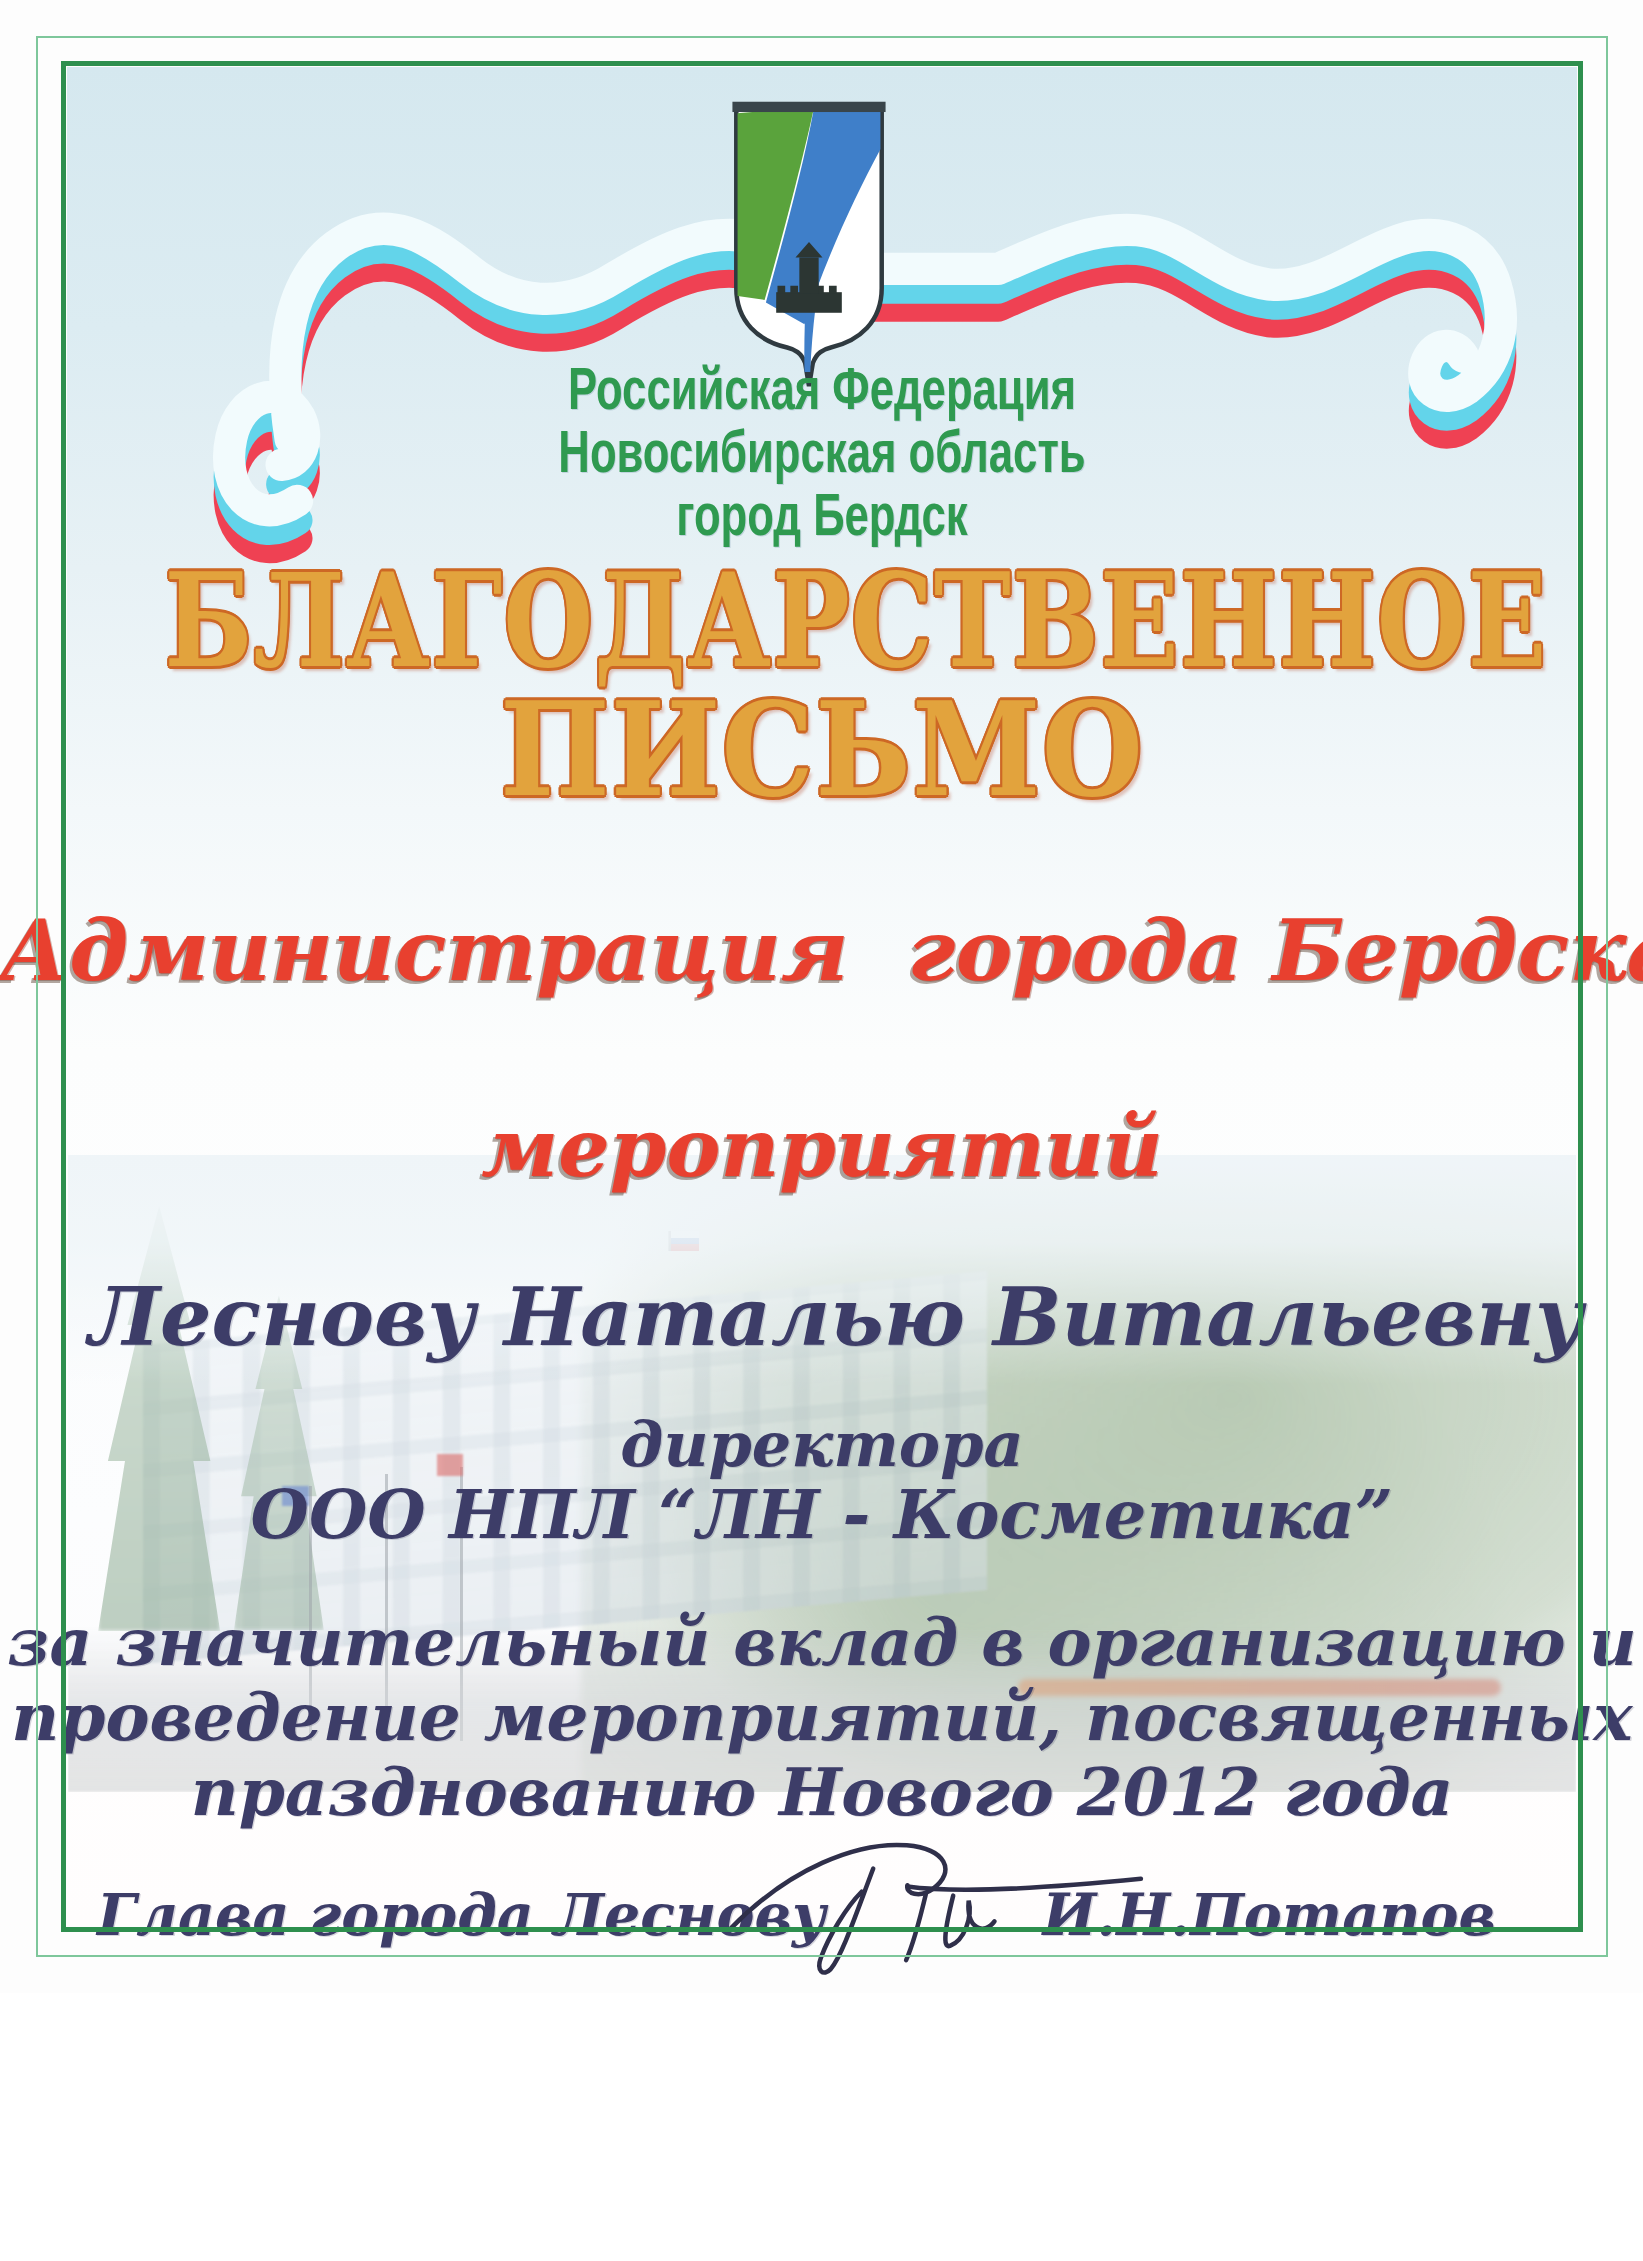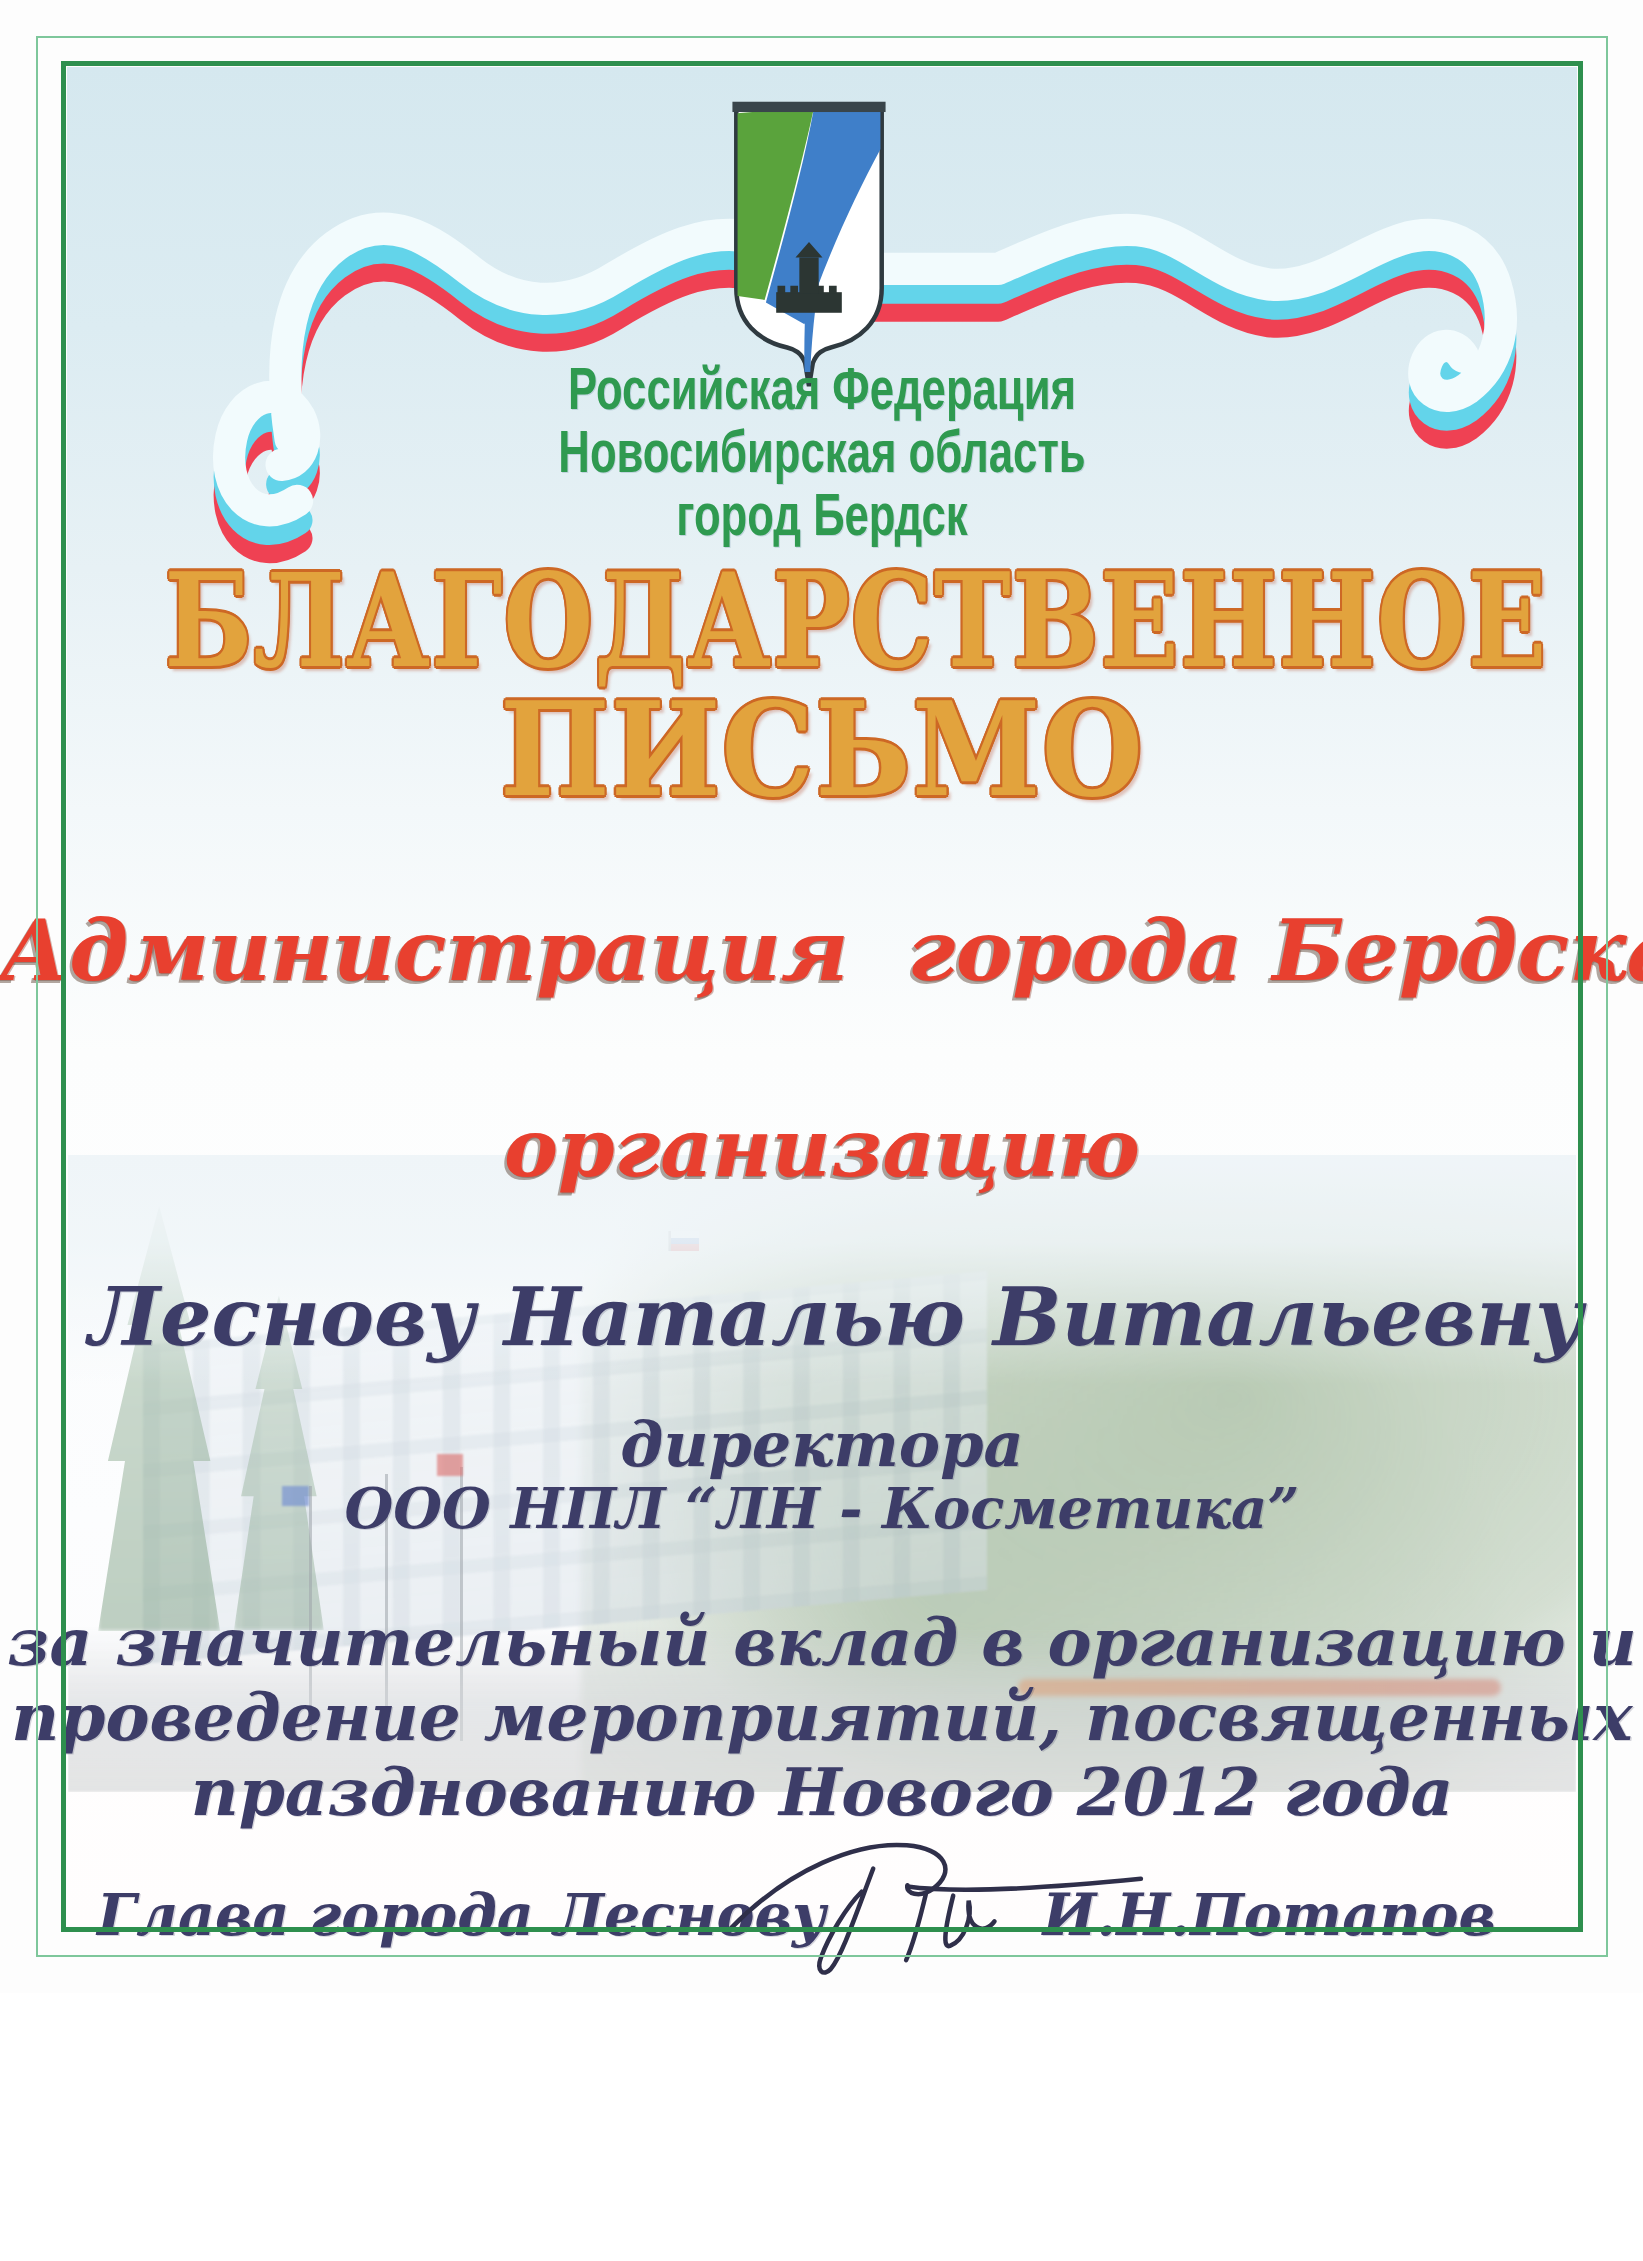--- a/index.html
+++ b/index.html
@@ -42,21 +42,21 @@
     color:#e8402f; font-style:italic; font-weight:bold;
     text-shadow:-2.6px 2.6px 0 rgba(85,60,45,.45), 1.3px 1.3px 0 rgba(130,45,30,.35);
   }
   .issuer-line { top:900px; font-size:85px; white-space:pre; }
   .thanks-line { top:1100px; font-size:81px; }
 
   .navy { color:#3d3d68; font-style:italic; font-weight:bold;
           text-shadow:1.3px 1.3px 0 rgba(40,40,80,.18); }
   .recipient-name { top:1269px; font-size:81px;margin-left:28px; }
   .recipient-position { top:1408px; font-size:62px; }
-  .recipient-company { top:1475px; font-size:56px; }
+  .recipient-company { top:1475px; font-size:67px; }
   .reason-block { top:1560px; font-size:66px; line-height:75px;margin-top:45px; }
   .sig-title { top:1881px; left:97px; font-size:57px; }
   .sig-name  { top:1881px; right:148px; font-size:57px; }
   .year-line { top:2087px; font-size:49px;text-decoration:underline; }
 
   
   .photo { left:68px; right:68px; top:1155px; height:637px; overflow:hidden; }
   .photo > div { position:absolute; }
   .ph-trees-right {
     right:-4%; top:-6%; width:70%; height:115%;
@@ -167,21 +167,21 @@
     <div class="nowrap">город Бердск</div>
   </div>
 
   <div class="abs center title-block">
     <div class="title-line l1 nowrap">БЛАГОДАРСТВЕННОЕ</div>
     <div class="title-line l2 nowrap">ПИСЬМО</div>
   </div>
 
   <div class="abs center red-script issuer-line nowrap">Администрация  города Бердска</div>
 
-  <div class="abs center red-script thanks-line nowrap">организацию</div>
+  <div class="abs center red-script thanks-line nowrap">мероприятий</div>
 
   <div class="abs center navy recipient-name nowrap">Леснову Наталью Витальевну</div>
   <div class="abs center navy recipient-position nowrap">директора</div>
   <div class="abs center navy recipient-company nowrap">ООО НПЛ “ЛН - Косметика”</div>
 
   <div class="abs center navy reason-block">
     <div class="nowrap">за значительный вклад в организацию и</div>
     <div class="nowrap">проведение мероприятий, посвященных</div>
     <div class="nowrap">празднованию Нового 2012 года</div>
   </div>

